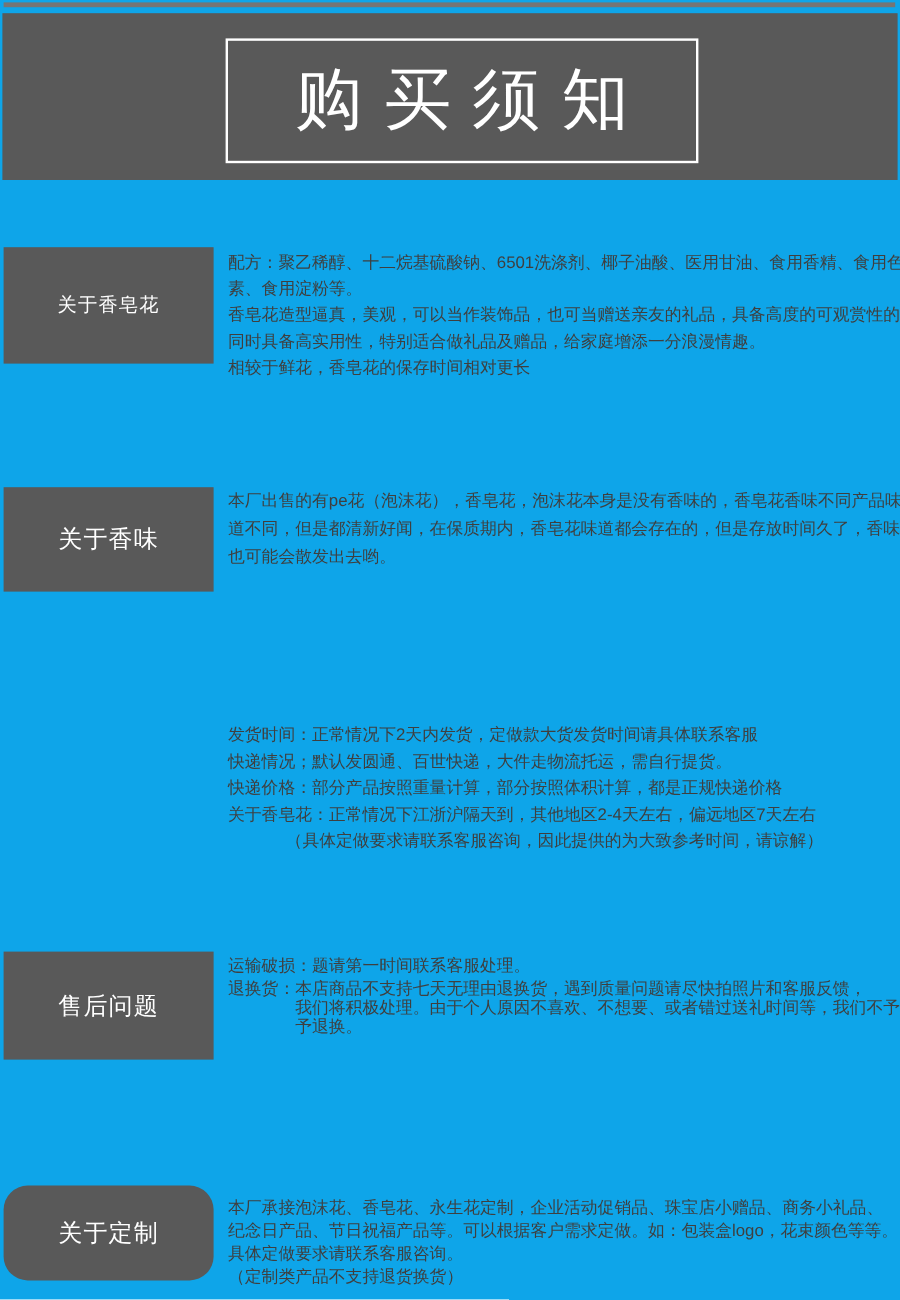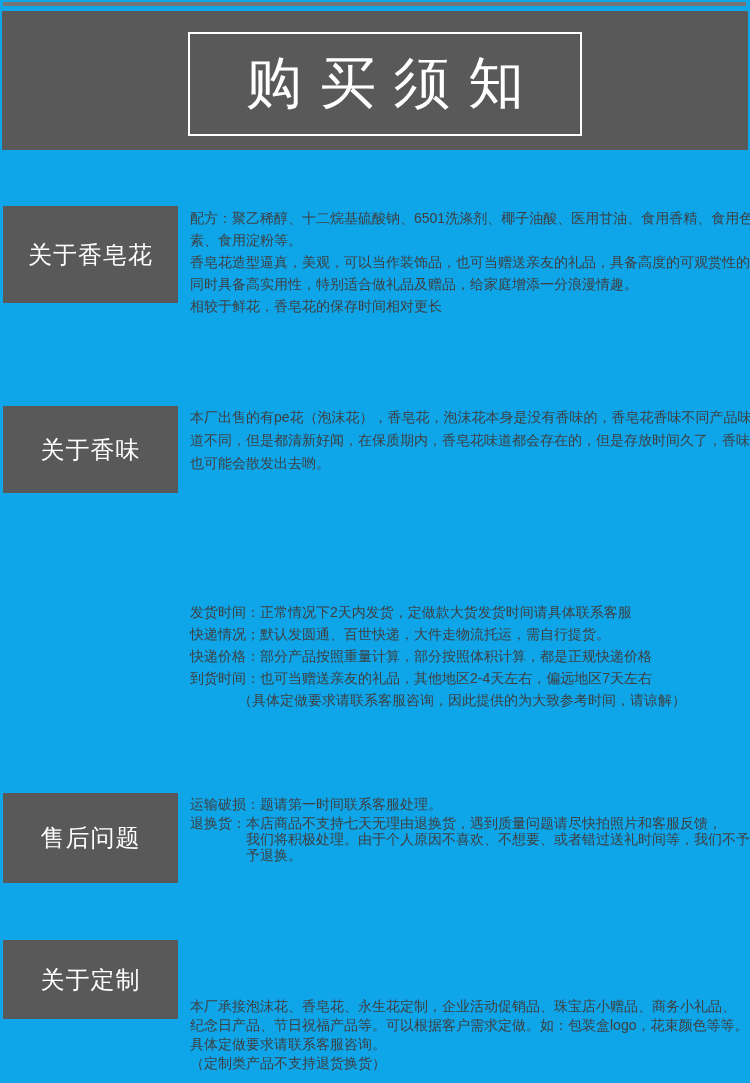--- a/index.html
+++ b/index.html
@@ -35,25 +35,25 @@
     letter-spacing:18px;
     text-indent:18px;
     white-space:nowrap;
     font-weight:500;
   }
   .label-block{
     position:absolute;left:3px;width:175px;
     background:var(--accent);
     color:var(--inverse);
     display:flex;align-items:center;justify-content:center;
-    font-size:24px;
+    font-size:20px;
     letter-spacing:1px;
     white-space:nowrap;
   }
-  .label-sm{font-size:24px;}
+  .label-sm{font-size:16px;}
   .text-col{
     position:absolute;left:190px;width:560px;
     color:var(--text);
     font-size:14px;
   }
   .text-col .line{white-space:nowrap;}
   .lh22 .line,.lh22{line-height:22px;}
   .lh23 .line,.lh23{line-height:23px;}
   .lh19 .line,.lh19{line-height:19px;}
   .lh16 .line,.lh16{line-height:16px;}
@@ -66,21 +66,21 @@
 
   
   #s1-label{top:206px;height:97px;}
   #s1-text{top:207px;}
   #s2-label{top:406px;height:87px;}
   #s2-text{top:406px;}
   #s3-label{top:604px;height:88px;}
   #s3-text{top:601px;}
   #s4-label{top:793px;height:90px;}
   #s4-text{top:796px;}
-  #s5-label{top:940px;height:79px;}
+  #s5-label{top:988px;height:79px;border-radius:20px;}
   #s5-text{top:997px;}
 </style>
 </head>
 <body>
 
 <div class="page">
 
   <div class="top-line"></div>
 
   <div class="header">
@@ -102,21 +102,21 @@
   <div id="s2-text" class="text-col lh23">
     <div class="line">本厂出售的有pe花（泡沫花），香皂花，泡沫花本身是没有香味的，香皂花香味不同产品味</div>
     <div class="line">道不同，但是都清新好闻，在保质期内，香皂花味道都会存在的，但是存放时间久了，香味</div>
     <div class="line">也可能会散发出去哟。</div>
   </div>
 
   <div id="s3-text" class="text-col lh22">
     <div class="line">发货时间：正常情况下2天内发货，定做款大货发货时间请具体联系客服</div>
     <div class="line">快递情况；默认发圆通、百世快递，大件走物流托运，需自行提货。</div>
     <div class="line">快递价格：部分产品按照重量计算，部分按照体积计算，都是正规快递价格</div>
-    <div class="line">到货时间：也可当赠送亲友的礼品，其他地区2-4天左右，偏远地区7天左右</div>
+    <div class="line">关于香皂花：正常情况下江浙沪隔天到，其他地区2-4天左右，偏远地区7天左右</div>
     <div class="line indent-48">（具体定做要求请联系客服咨询，因此提供的为大致参考时间，请谅解）</div>
   </div>
 
   <div id="s4-label" class="label-block">售后问题</div>
   <div id="s4-text" class="text-col lh16">
     <div class="entry">
       <span class="entry-label">运输破损：</span>
       <div class="entry-lines">
         <div class="line">题请第一时间联系客服处理。</div>
       </div>

